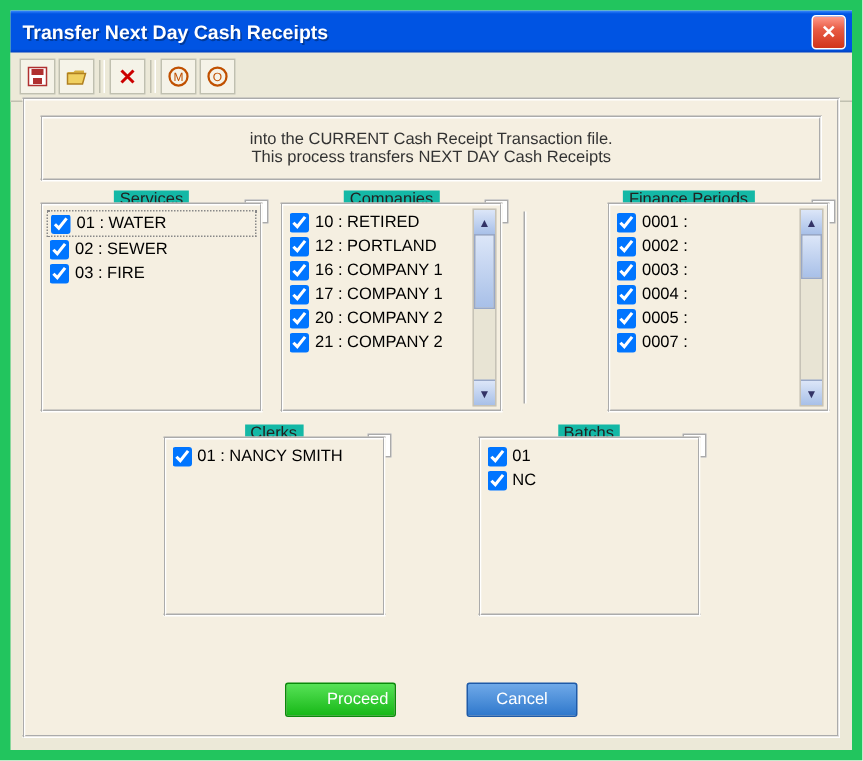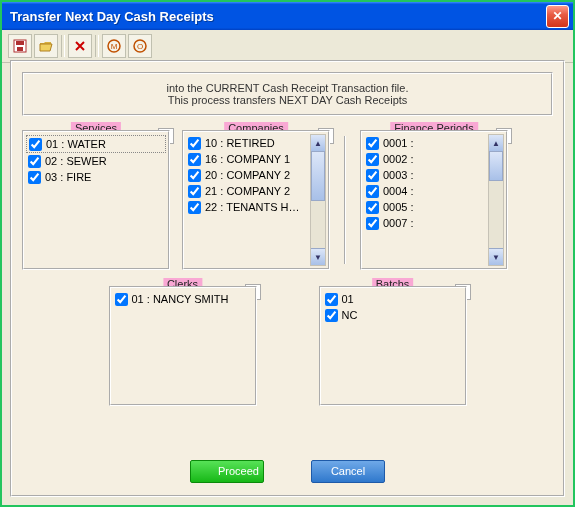--- a/index.html
+++ b/index.html
@@ -1,29 +1,29 @@
 <!DOCTYPE html>
 <html><head>
 <meta charset="utf-8">
 <style>
 html,body{margin:0;padding:0;font-family:Tahoma,Arial,sans-serif;font-size:11px;background:#fff;}
-.window{width:575px;height:507px;background:#ece9d8;position:relative;border:2px solid #22c55e;box-sizing:border-box;}
+.window{width:575px;height:507px;background:#ece9d8;position:relative;border:7px solid #22c55e;box-sizing:border-box;}
 .titlebar{height:28px;background:linear-gradient(to bottom,#3a8cff 0%,#0054e3 8%,#0054e3 92%,#0040c0 100%);display:flex;align-items:center;padding:0 4px 0 8px;position:relative;}
 .titlebar .title{color:#fff;font-size:13px;font-weight:bold;flex:1;text-shadow:1px 1px 0 #003a9c;}
 .closebtn{width:21px;height:21px;background:linear-gradient(to bottom,#ff9a8a,#e85c45 40%,#d1341a);border:1px solid #fff;border-radius:3px;display:flex;align-items:center;justify-content:center;color:#fff;font-weight:bold;font-size:12px;line-height:1;cursor:pointer;}
 .toolbar{height:28px;background:#ece9d8;border-bottom:1px solid #c0c0b0;display:flex;align-items:center;padding:2px 6px;gap:2px;}
 .tbbtn{width:22px;height:22px;border:1px solid #c0c0b0;background:#f5f3e8;display:flex;align-items:center;justify-content:center;cursor:pointer;}
 .tbbtn svg{display:block;}
 .tb-sep{width:2px;height:22px;border-left:1px solid #c0c0b0;border-right:1px solid #fff;margin:0 1px;}
 .content{position:absolute;top:58px;left:8px;right:8px;bottom:8px;background:#f5efe1;border:2px groove #fff;box-sizing:border-box;padding:10px;}
 .banner{border:2px groove #fff;background:#f5efe1;padding:8px;text-align:center;font-size:11px;color:#333;margin-bottom:14px;}
 .row1{display:flex;gap:12px;align-items:flex-start;}
 .panel-wrap{position:relative;}
 .panel{border:2px groove #fff;background:#f5efe1;box-sizing:border-box;}
-.panel-title{position:absolute;top:-8px;left:50%;transform:translateX(-50%);background:#f9a8d4;padding:0 4px;font-size:11px;color:#222;white-space:nowrap;}
+.panel-title{position:absolute;top:-8px;left:50%;transform:translateX(-50%);background:#14b8a6;padding:0 4px;font-size:11px;color:#222;white-space:nowrap;}
 .corner-check{position:absolute;top:-2px;right:-4px;width:14px;height:14px;background:#fff;border:1px solid #aaa;display:flex;align-items:center;justify-content:center;cursor:pointer;}
 .corner-check::after{content:"✓";color:#c00;font-size:12px;font-weight:bold;line-height:1;}
 .listbox{background:#f5efe1;overflow:hidden;position:relative;box-sizing:border-box;padding:3px 2px;}
 .listrow{display:flex;align-items:center;gap:4px;height:16px;padding:0 2px;white-space:nowrap;overflow:hidden;font-size:11px;color:#000;}
 .listrow input[type=checkbox]{margin:0;width:13px;height:13px;}
 .scrollbar{position:absolute;right:2px;top:2px;bottom:2px;width:16px;background:#e8e4d4;border:1px solid #c6c2b6;box-sizing:border-box;}
 .sb-btn{height:16px;background:linear-gradient(#dce6f8,#a8c0e8);border-bottom:1px solid #98a8c8;display:flex;align-items:center;justify-content:center;font-size:8px;color:#336;}
 .sb-btn.bot{position:absolute;bottom:0;left:0;right:0;border-top:1px solid #98a8c8;border-bottom:none;}
 .sb-thumb{position:absolute;left:0;right:0;background:linear-gradient(#dce6f8,#a8c0e8);border:1px solid #98a8c8;box-sizing:border-box;}
 .vsep{width:0;border-left:2px groove #fff;align-self:stretch;margin:6px 2px;}
@@ -110,48 +110,52 @@
       <div class="panel-wrap">
         <div class="panel-title">Companies</div>
         <div class="corner-check"></div>
         <div class="panel listbox" style="width:148px;height:140px;padding-right:18px;">
           <div class="listrow">
               <input type="checkbox" checked="" style="">
               <span>10 : RETIRED</span>
             </div>
           <div class="listrow">
               <input type="checkbox" checked="" style="">
+              <span>12 : PORTLAND</span>
+            </div>
+          <div class="listrow">
+              <input type="checkbox" checked="" style="">
               <span>16 : COMPANY 1</span>
             </div>
           <div class="listrow">
               <input type="checkbox" checked="" style="">
+              <span>17 : COMPANY 1</span>
+            </div>
+          <div class="listrow">
+              <input type="checkbox" checked="" style="">
               <span>20 : COMPANY 2</span>
             </div>
           <div class="listrow">
               <input type="checkbox" checked="" style="">
               <span>21 : COMPANY 2</span>
-            </div>
-          <div class="listrow">
-              <input type="checkbox" checked="" style="">
-              <span>22 : TENANTS H…</span>
             </div>
           <div class="scrollbar">
             <div class="sb-btn">▲</div>
             <div class="sb-thumb" style="top:16px;height:50px;"></div>
             <div class="sb-btn bot">▼</div>
           </div>
         </div>
       </div>
 
       <div class="vsep"></div>
 
       <div class="panel-wrap">
         <div class="panel-title">Finance Periods</div>
         <div class="corner-check"></div>
-        <div class="panel listbox" style="width:148px;height:140px;padding-right:18px;">
+        <div class="panel listbox" style="width:148px;height:140px;padding-right:18px;margin-left:40px;">
           <div class="listrow">
               <input type="checkbox" checked="" style="">
               <span>0001 :</span>
             </div>
           <div class="listrow">
               <input type="checkbox" checked="" style="">
               <span>0002 :</span>
             </div>
           <div class="listrow">
               <input type="checkbox" checked="" style="">

